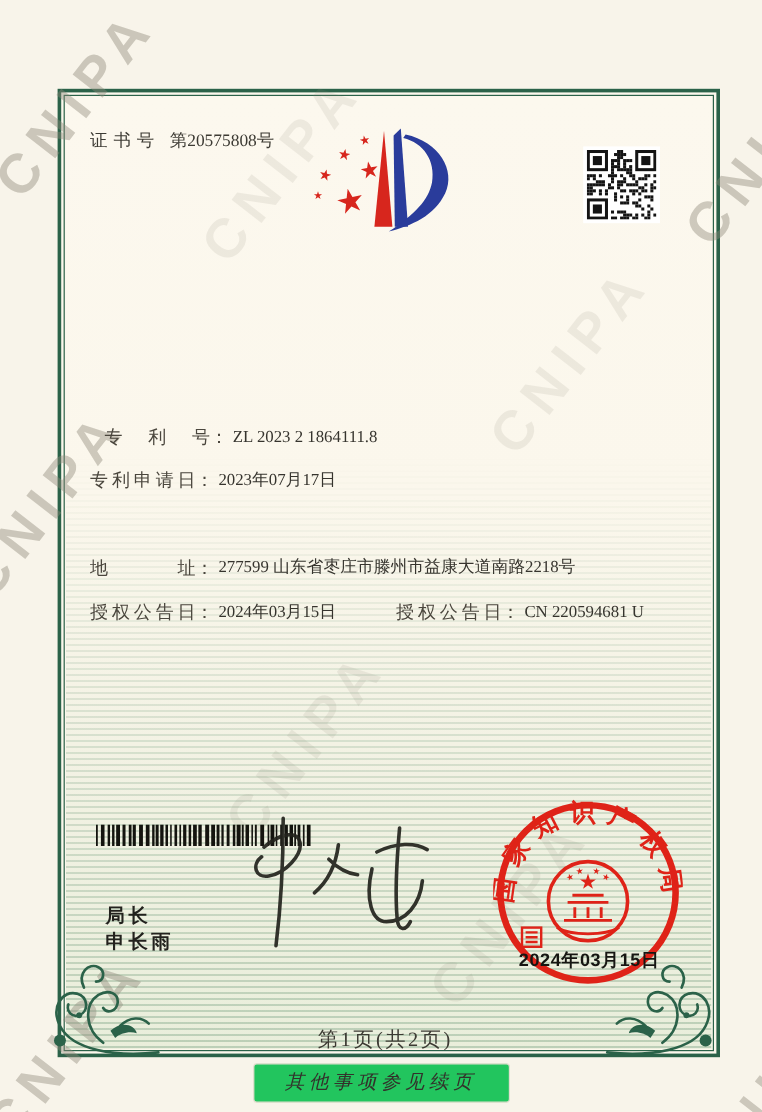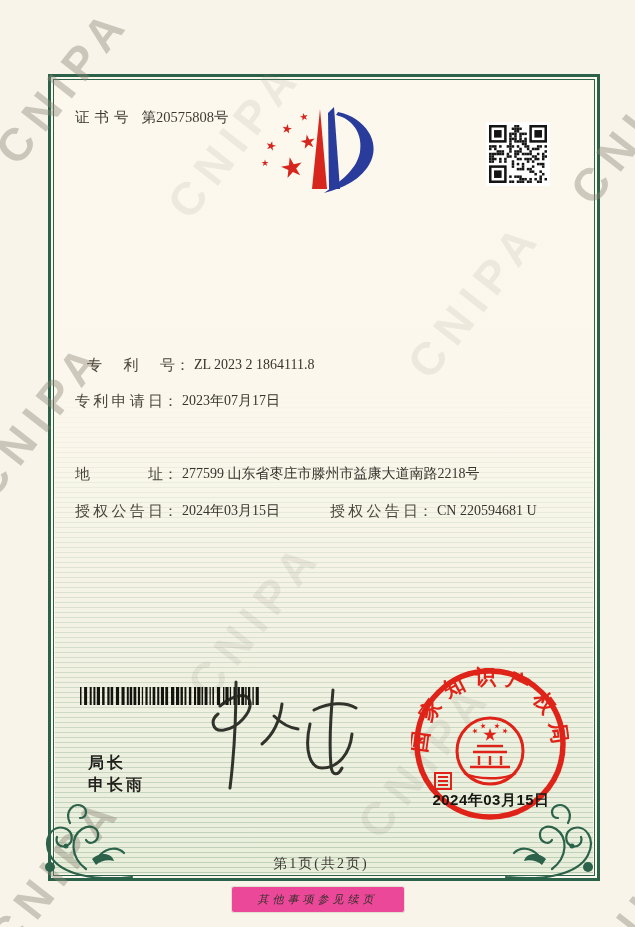--- a/index.html
+++ b/index.html
@@ -40,24 +40,24 @@
   .barcode{left:80px;top:687px;line-height:0;}
   .issuer-title{left:88px;top:753px;font-family:"Liberation Sans","DejaVu Sans",sans-serif;
         font-size:16px;font-weight:600;letter-spacing:3px;color:#23221e;}
   .issuer-name{left:88px;top:775px;font-family:"Liberation Sans","DejaVu Sans",sans-serif;
         font-size:16px;font-weight:600;letter-spacing:3px;color:#23221e;}
   .signature{left:190px;top:676px;z-index:3;}
   .seal{left:411px;top:665px;z-index:4;line-height:0;}
   .seal-date{left:432px;top:791px;width:118px;text-align:center;z-index:5;
         font-family:"Liberation Sans","DejaVu Sans",sans-serif;font-size:15px;font-weight:600;
         color:#161612;letter-spacing:.5px;}
-  .page-num{left:48px;top:855px;width:546px;text-align:center;font-size:14px;letter-spacing:2px;color:#3c3a33;}
+  .page-num{left:48px;top:855px;width:546px;text-align:center;font-size:17px;letter-spacing:2px;color:#3c3a33;}
   .note{left:0;top:886px;width:635px;text-align:center;}
-  .note span{display:inline-block;background:#ec4899;border:1px solid #e3decf;border-radius:3px;
-        padding:5px 26px;font-size:11px;font-style:italic;letter-spacing:4px;color:#33312b;}
+  .note span{display:inline-block;background:#22c55e;border:1px solid #e3decf;border-radius:3px;
+        padding:5px 26px;font-size:16px;font-style:italic;letter-spacing:4px;color:#33312b;}
   .flourish{position:absolute;z-index:4;line-height:0;}
   .flourish.left{left:36px;top:797px;}
   .flourish.right{left:502px;top:797px;transform:scaleX(-1);}
 </style>
 </head>
 <body>
 
 <div class="page">
 
   <span class="wm dark" style="left:-30px;top:58px;">CNIPA</span>

